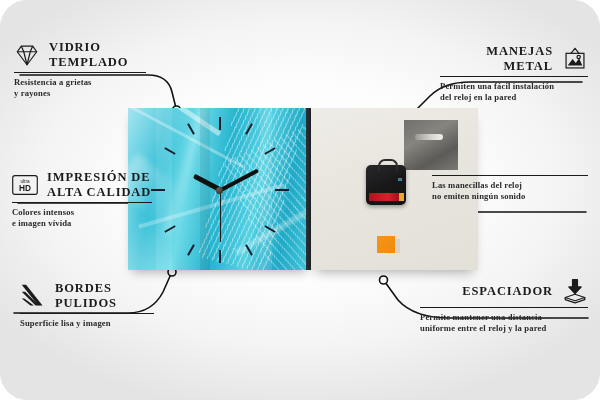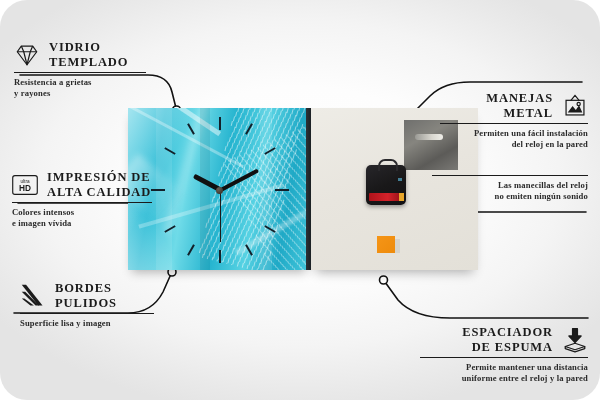--- a/index.html
+++ b/index.html
@@ -95,34 +95,34 @@
     background:linear-gradient(135deg,#f59517,#ee8b0c);
   }
   #foam-spacer-side{
     position:absolute;left:84px;top:131px;width:5px;height:14px;
     background:#d6d3cb;
   }
 
   
   .feature{position:absolute;}
   .feat-head{display:flex;align-items:center;gap:9px;}
-  .feat-head.right{justify-content:flex-end;margin-top:47px;}
+  .feat-head.right{justify-content:flex-end;}
   .feat-title{
     font-family:"Liberation Serif",serif;
     font-size:12.5px;font-weight:700;letter-spacing:.9px;color:#1b1b1b;
     line-height:14.5px;text-transform:uppercase;
   }
   .feature.left .feat-title{text-align:left;}
   .feature.right .feat-title{text-align:right;}
   .rule{height:1.4px;background:#1b1b1b;margin:3px 0 4px;}
   .feat-sub{
     font-family:"Liberation Serif",serif;
     font-size:8.6px;line-height:11px;color:#2a2a2a;letter-spacing:.15px;font-weight:bold;
   }
-  .feature.right .feat-sub{text-align:right;}
+  .feature.right .feat-sub{}
   .icon{flex:0 0 auto;width:26px;height:26px;display:block;}
 
   
   #wires{position:absolute;left:0;top:0;width:600px;height:400px;pointer-events:none;}
 </style>
 </head>
 <body>
 
 <div id="stage">
 
@@ -289,21 +289,20 @@
     <div class="feat-sub">
       <div>Las manecillas del reloj</div>
       <div>no emiten ningún sonido</div>
     </div>
   </div>
 
   <div class="feature right" style="left:420px;top:278px;width:168px;">
     <div class="feat-head right">
       <div class="feat-title">
         <div>ESPACIADOR</div>
-        <div>DE ESPUMA</div>
       </div>
       <svg class="icon" viewBox="0 0 32 32">
         <g fill="none" stroke="#1b1b1b" stroke-width="1.6" stroke-linejoin="round">
           <path d="M13,2 h6 v9 h4.5 l-7.5,8 -7.5,-8 h4.5 Z" fill="#1b1b1b"></path>
           <path d="M16,20 L28,24 L16,28 L4,24 Z"></path>
           <path d="M4,24 v2.5 L16,30.5 L28,26.5 V24"></path>
         </g>
       </svg>
     </div>
     <div class="rule"></div>

